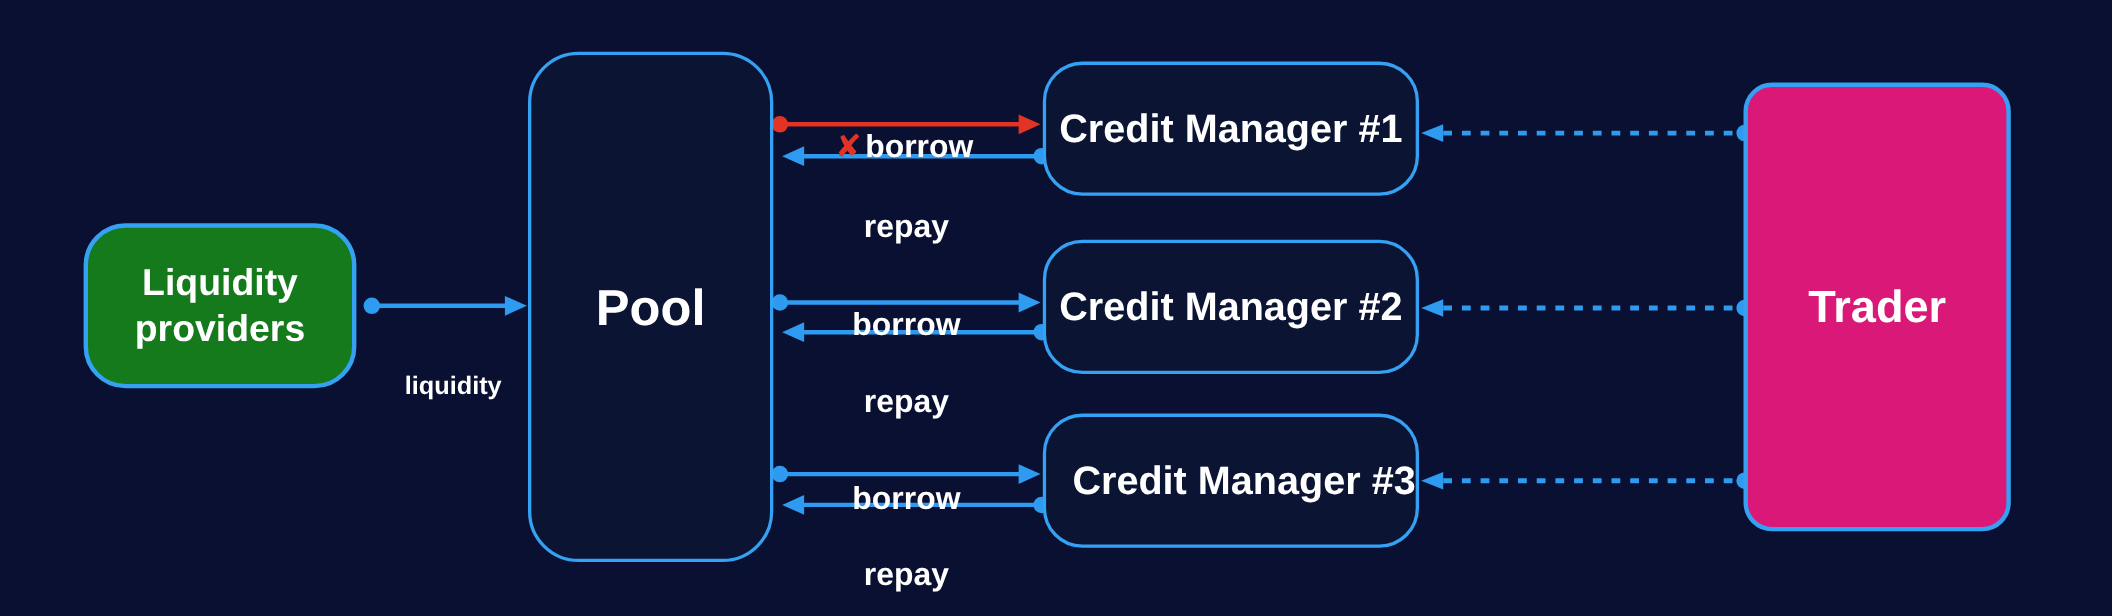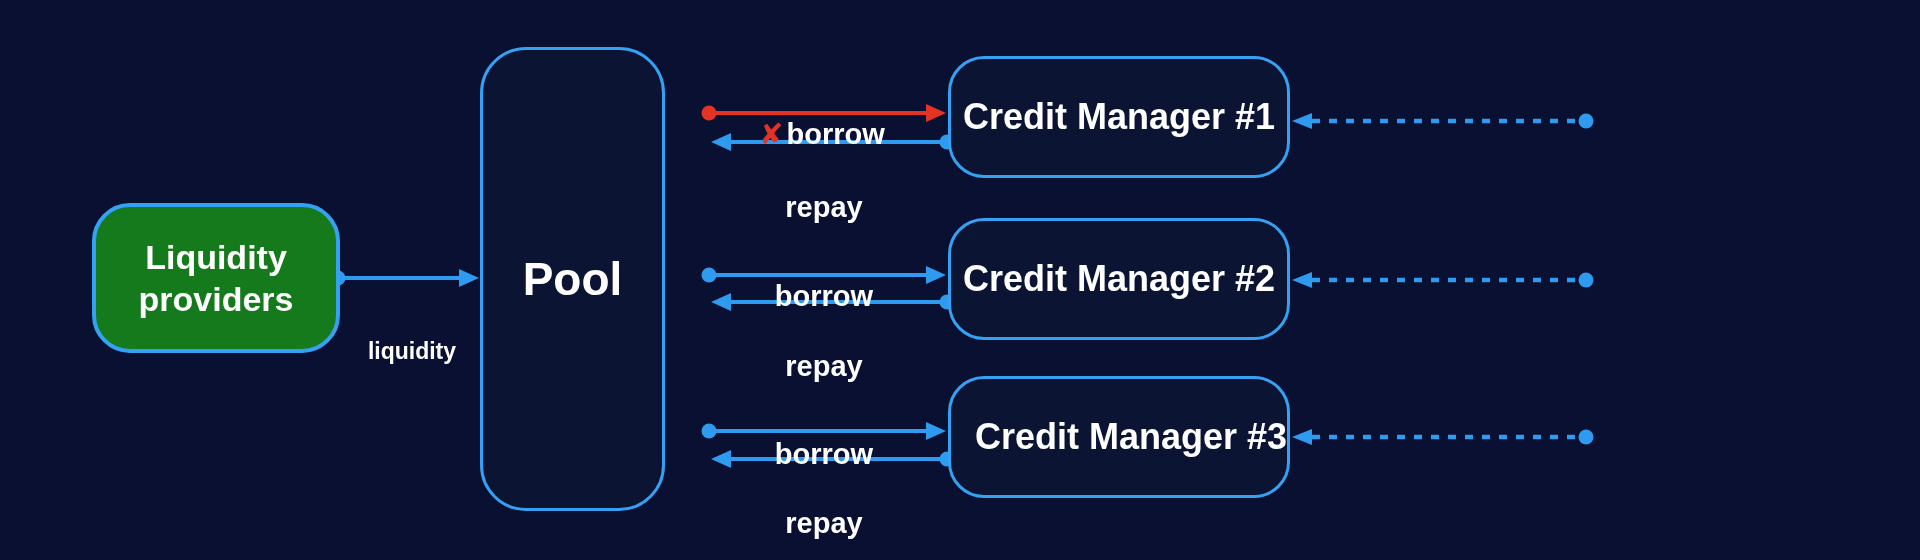--- a/index.html
+++ b/index.html
@@ -30,26 +30,26 @@
   .fill-blue{fill:var(--blue);stroke:none;}
   .fill-red{fill:var(--red);stroke:none;}
   .node{
     position:absolute;
     display:flex;align-items:center;justify-content:center;
     text-align:center;
     background:var(--box-fill);
     border:4px solid var(--border-blue);
   }
   .node-lp{
-    left:92px;top:203px;width:248px;height:150px;
+    left:76px;top:203px;width:248px;height:150px;
     border-radius:38px;background:var(--green);
     font-size:34px;line-height:1.25;padding:0 6px;
   }
   .node-pool{
-    left:480px;top:47px;width:185px;height:464px;
+    left:480px;top:47px;width:223px;height:464px;
     border-radius:46px;font-size:46px;
     border-width:3.5px;
   }
   .node-cm{
     left:948px;width:342px;height:122px;
     border-radius:36px;font-size:36px;
     border-width:3.5px;white-space:nowrap;
   }
   .node-cm1{top:44px;margin-top:12px;}
   .node-cm2{top:218px;}
@@ -149,20 +149,23 @@
   <div class="node node-cm node-cm1">
     <span>Credit Manager #1</span>
   </div>
   <div class="node node-cm node-cm2">
     <span>Credit Manager #2</span>
   </div>
   <div class="node node-cm node-cm3">
     <span>Credit Manager #3</span>
   </div>
 
+  <div class="node node-trader">
+    <span>Trader</span>
+  </div>
 
   <div class="edge-label lbl-liquidity">liquidity</div>
 
   <div class="edge-label lbl-borrow1">
     <span class="x-mark">✘</span><span>borrow</span>
   </div>
   <div class="edge-label lbl-repay1">repay</div>
 
   <div class="edge-label lbl-borrow2">borrow</div>
   <div class="edge-label lbl-repay2">repay</div>

